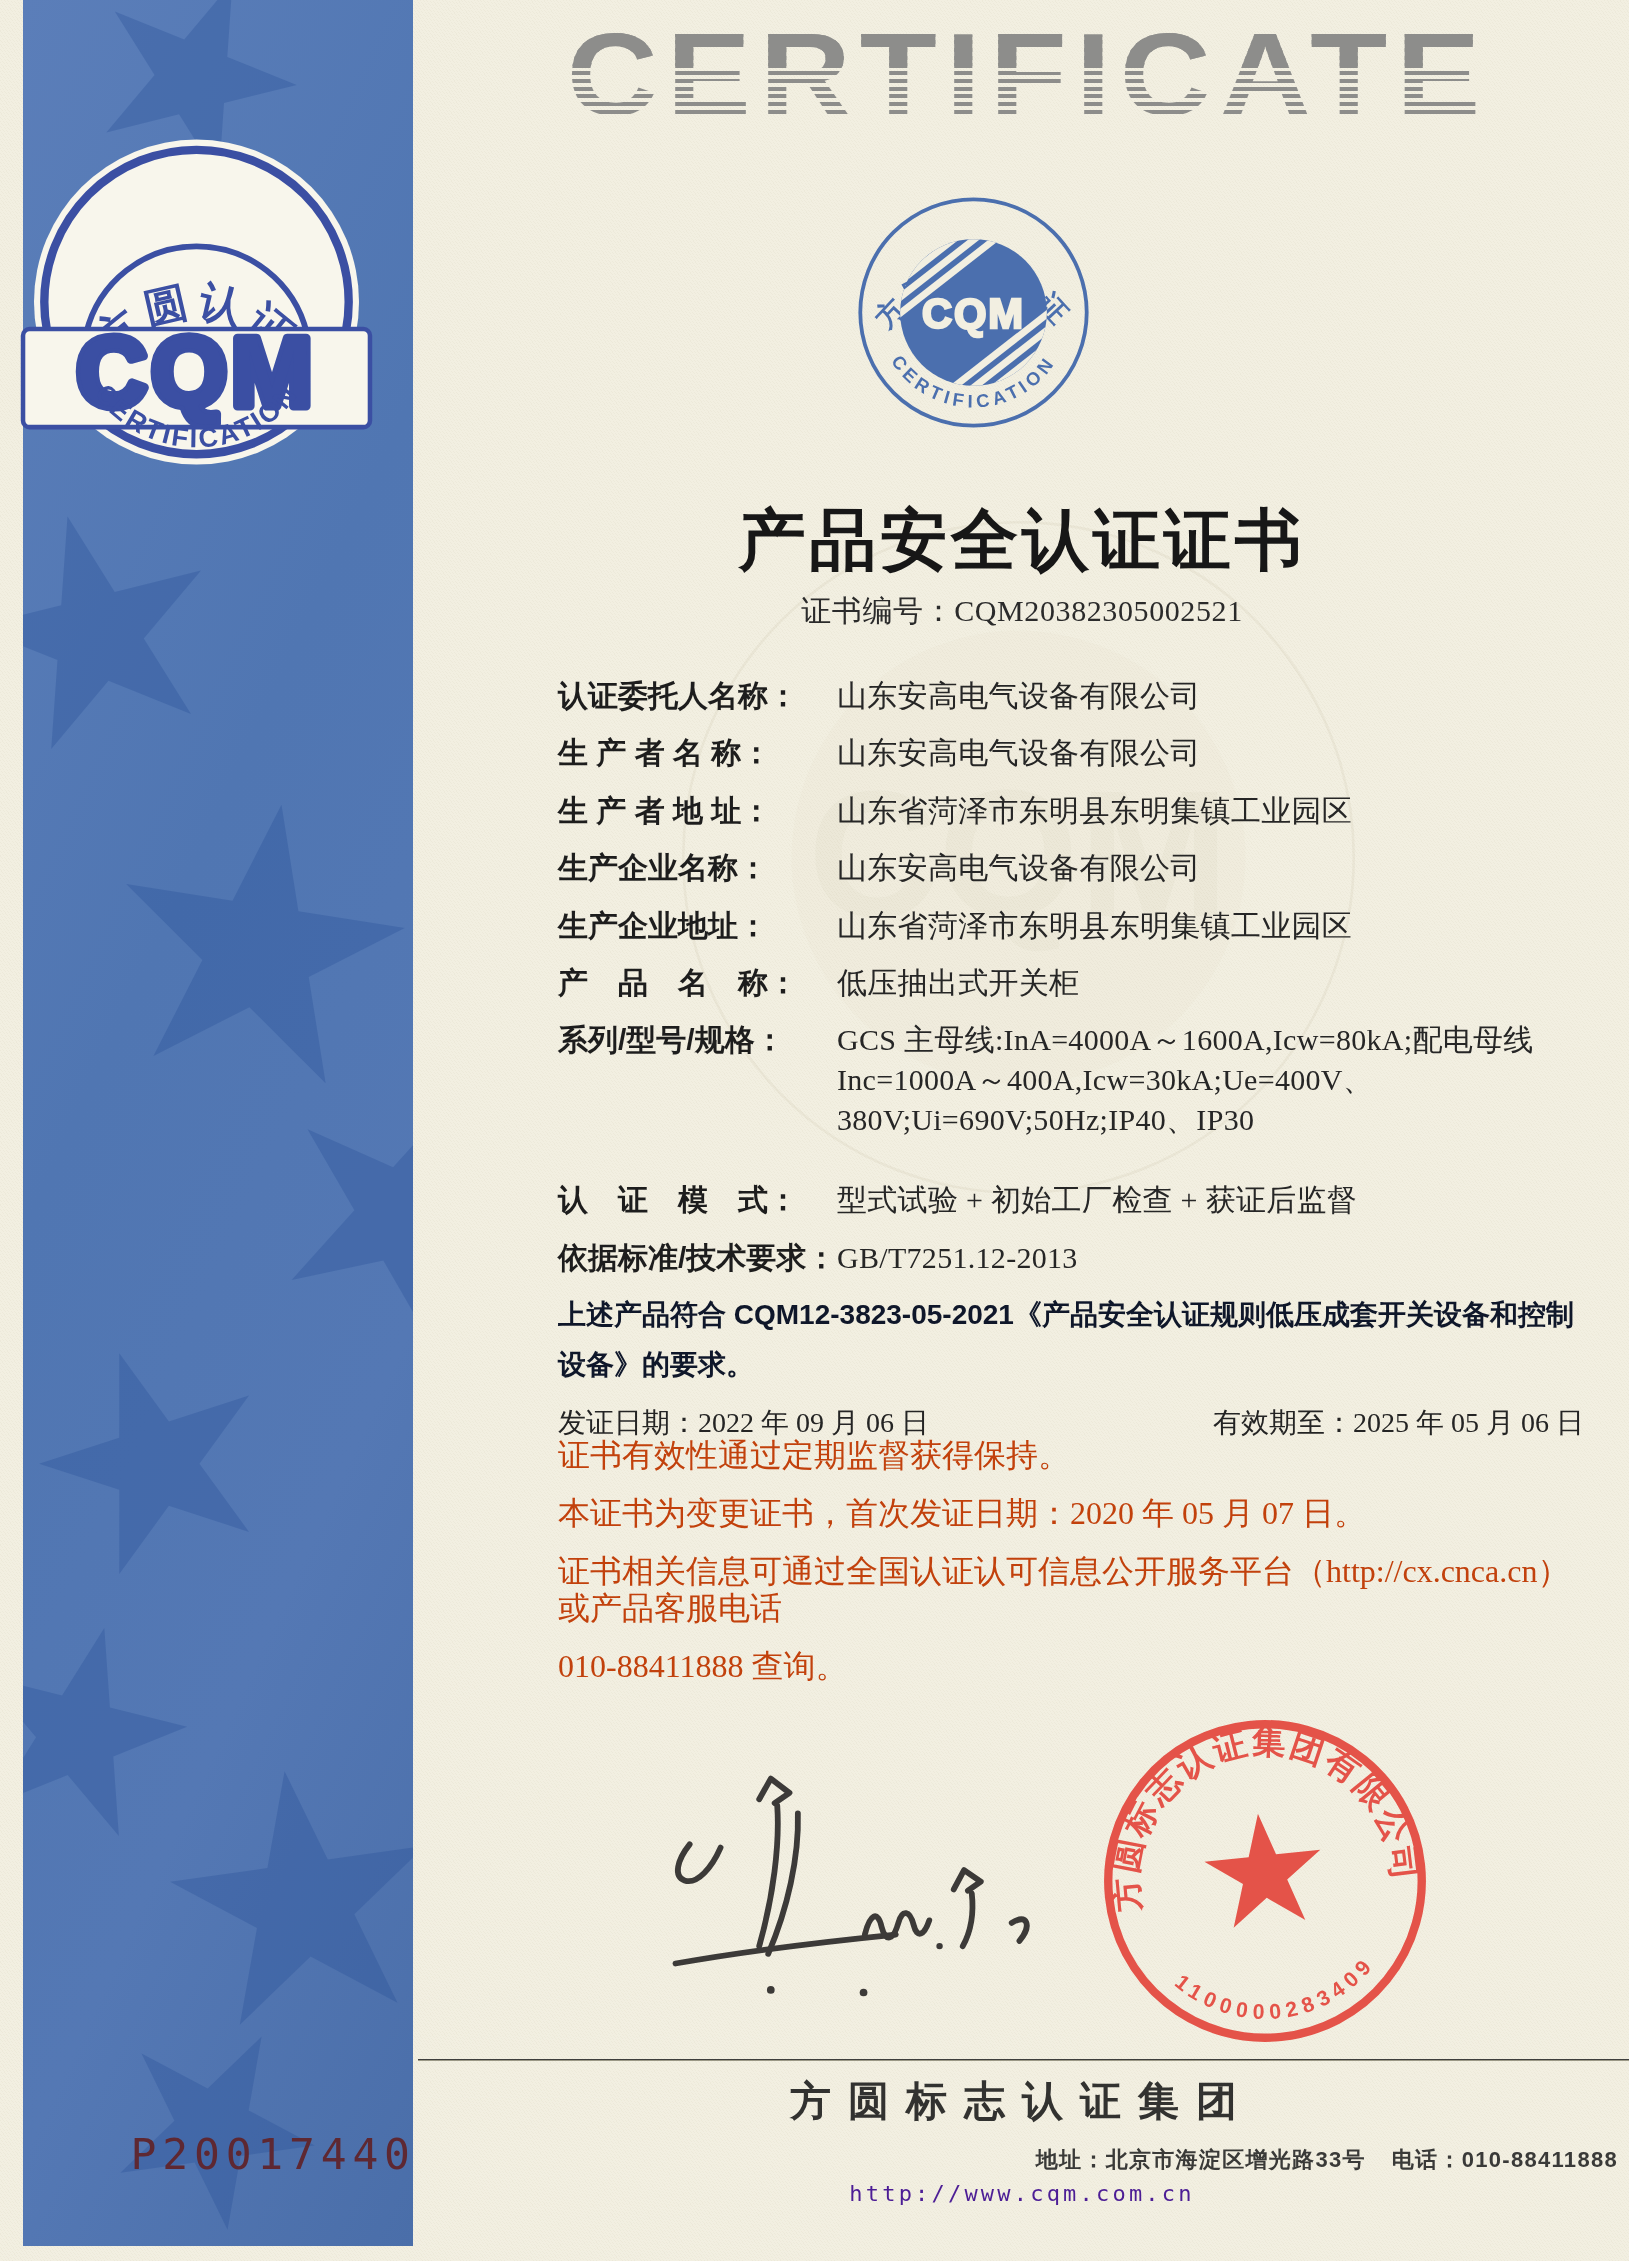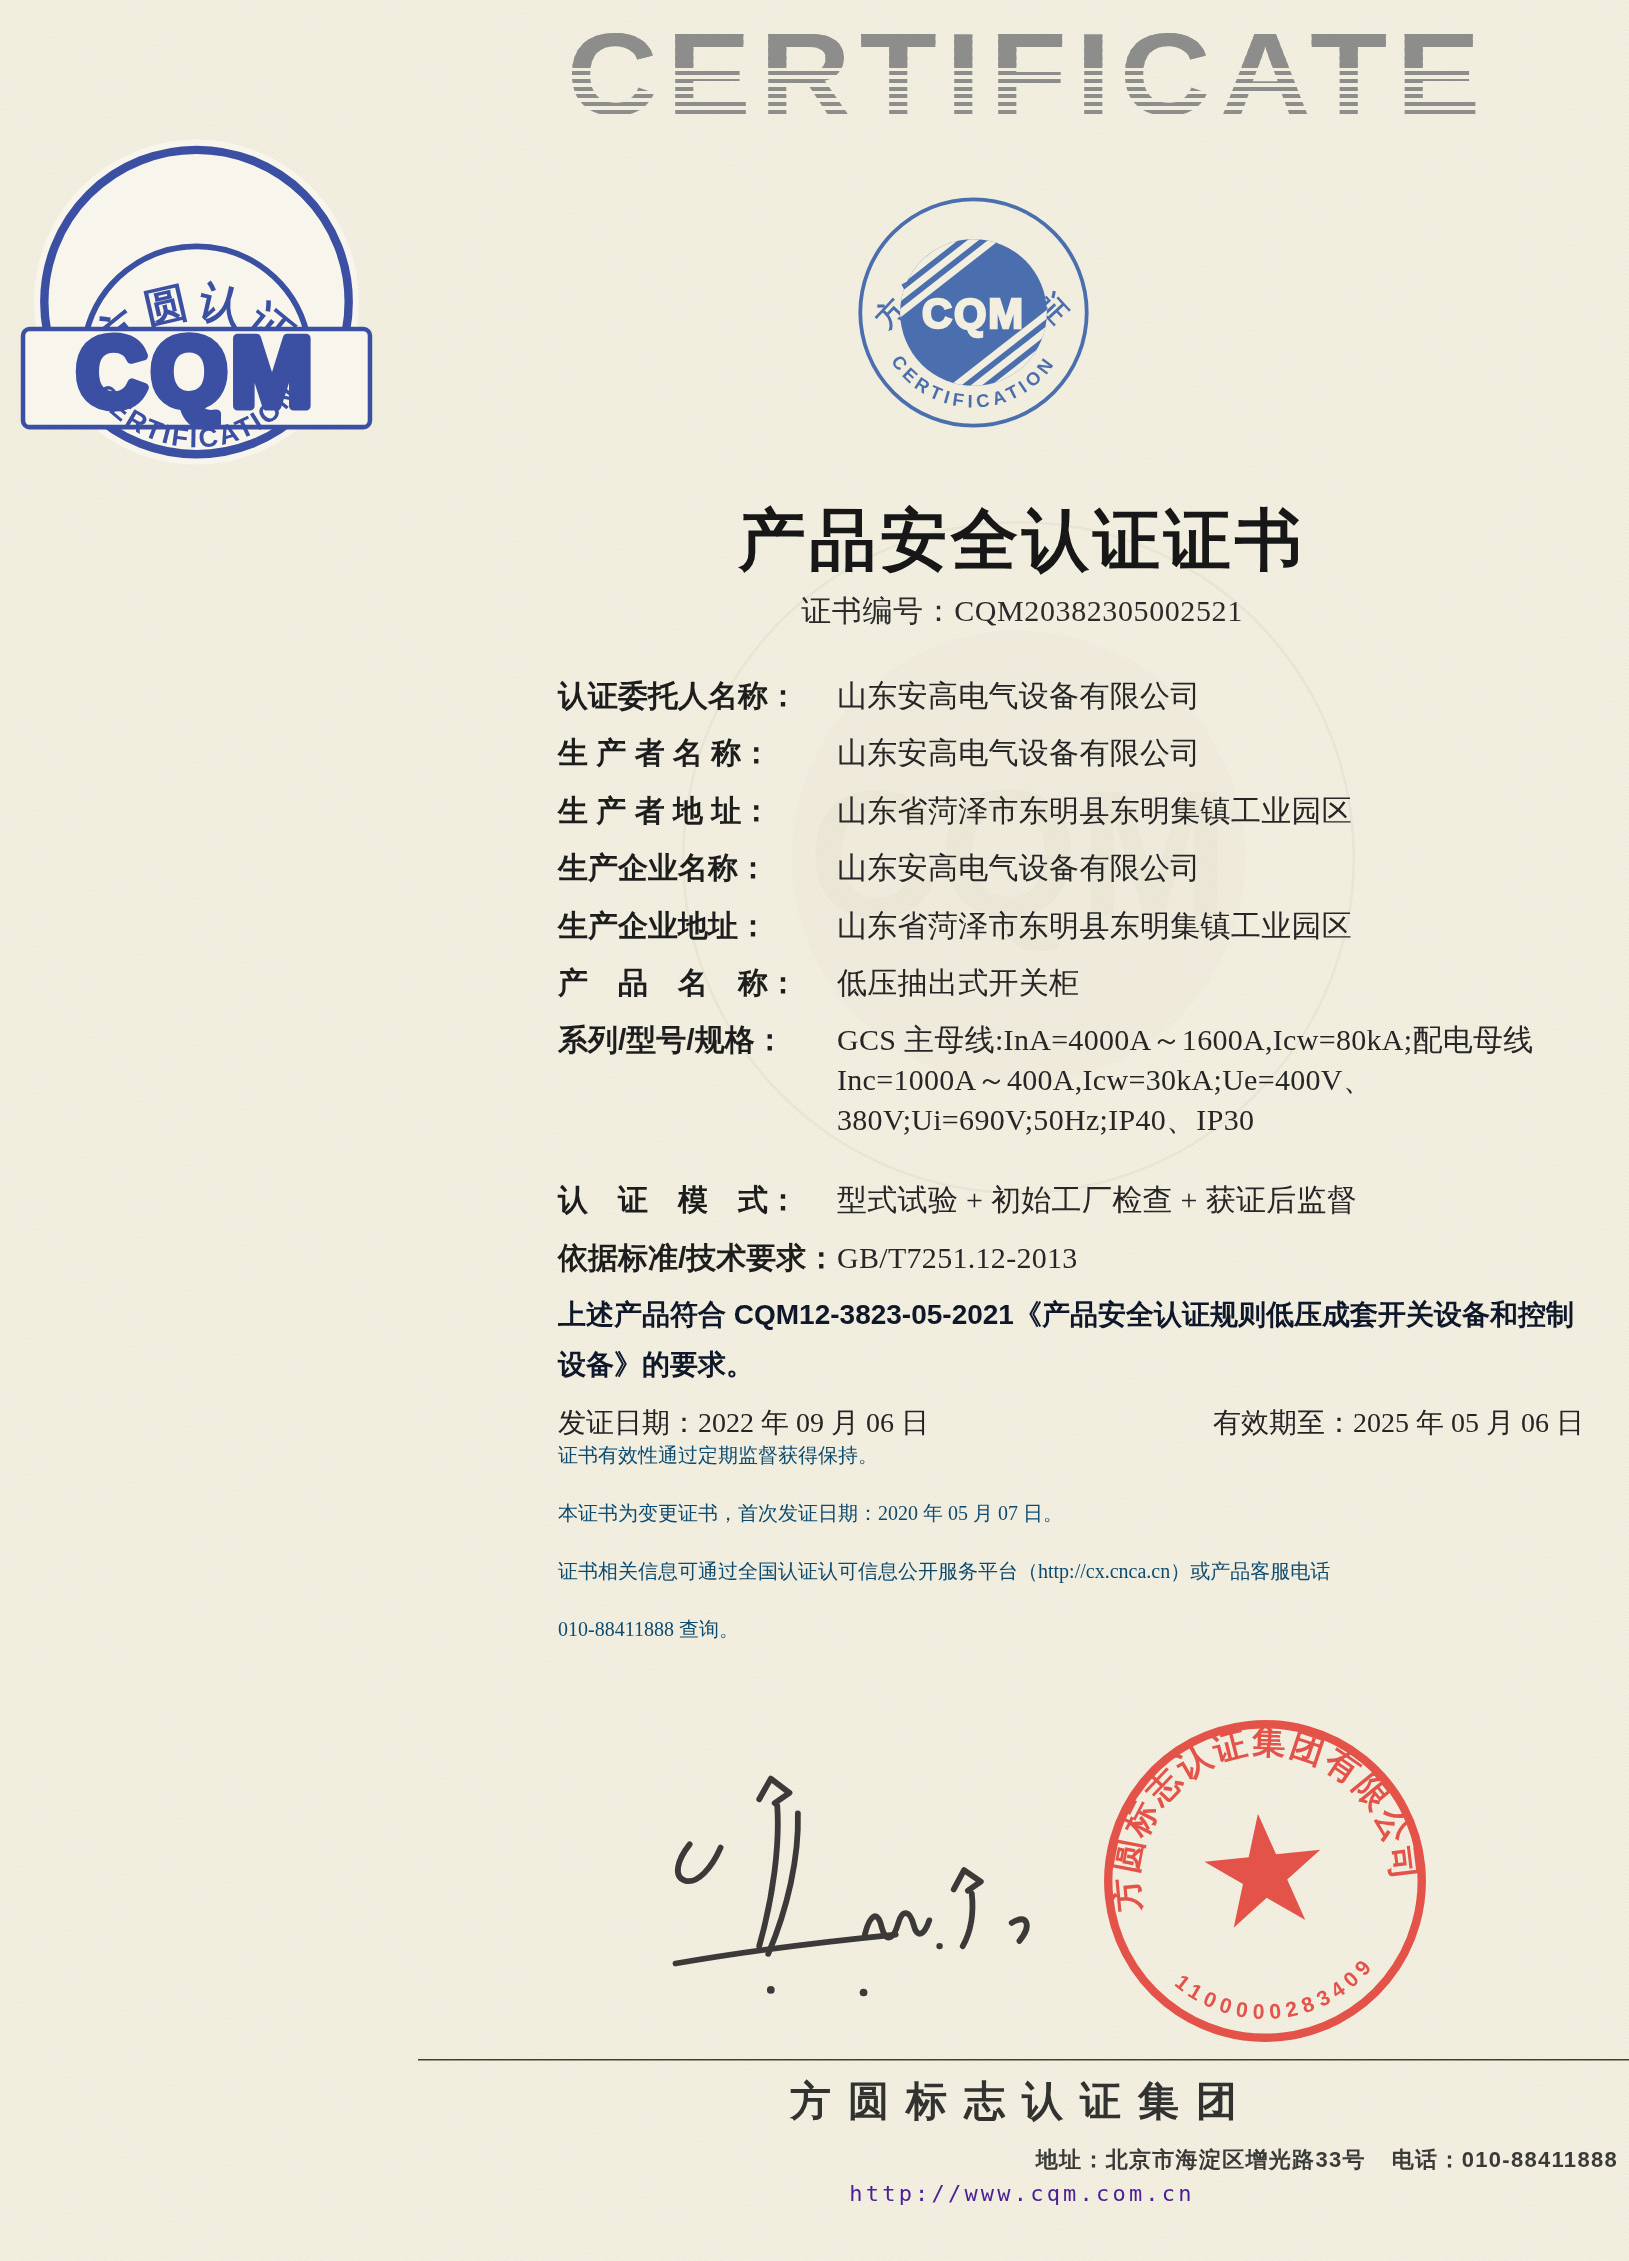--- a/index.html
+++ b/index.html
@@ -64,21 +64,21 @@
     font-family:"Liberation Sans","DejaVu Sans",sans-serif;
     font-weight:bold; font-size:28px; line-height:50px; color:#0f172a;
   }
   
   .dates-row{
     position:absolute; left:558px; top:1388px; width:1026px;
     display:flex; justify-content:space-between;
     font-size:28px; color:#242424;margin-top:16px;
   }
   .notes{ position:absolute; left:558px; top:1437px; width:1032px;
-    font-size:20px; color:#0c4a6e; }
+    font-size:32px; color:#c2410c; }
   .notes .note{ margin-bottom:21px; line-height:37px; }
   
   .signature{ position:absolute; left:651px; top:1741px; width:438px; height:284px; }
   
   .stamp{ position:absolute; left:1096px; top:1712px; width:338px; height:338px;
     transform:rotate(-6deg); opacity:.93; }
   
   .footer-line{
     position:absolute; left:418px; top:2059px; width:1212px; height:1.3px;
     border-top:1.9px solid #3e3e3c; border-bottom:0.6px solid #9b9886;
@@ -102,20 +102,39 @@
     position:absolute; left:108px; top:2129px;
     font-family:"DejaVu Sans Mono","Liberation Mono",monospace;
     font-size:43px; color:#5e2832; letter-spacing:5.8px;
   }
 </style>
 </head>
 <body>
 
 <div id="page">
 
+  <div class="side-band">
+    <svg class="band-stars" width="390" height="2246" viewBox="0 0 605 3483">
+      <defs>
+        <polygon id="star5" points="0,-100 22.5,-30.9 95.1,-30.9 36.3,11.8 58.8,80.9 0,38.2 -58.8,80.9 -36.3,11.8 -95.1,-30.9 -22.5,-30.9"></polygon>
+      </defs>
+      <g fill="rgba(35,75,150,0.30)">
+        <use href="#star5" transform="translate(265,120) rotate(22) scale(1.6)"></use>
+        <use href="#star5" transform="translate(115,985) rotate(-14) scale(1.9)"></use>
+        <use href="#star5" transform="translate(365,1475) rotate(9) scale(2.3)"></use>
+        <use href="#star5" transform="translate(590,1885) rotate(24) scale(2.0)"></use>
+        <use href="#star5" transform="translate(205,2270) rotate(-18) scale(1.8)"></use>
+        <use href="#star5" transform="translate(85,2690) rotate(14) scale(1.7)"></use>
+        <use href="#star5" transform="translate(435,2955) rotate(-8) scale(2.1)"></use>
+        <use href="#star5" transform="translate(295,3300) rotate(28) scale(1.6)"></use>
+      </g>
+    </svg>
+
+    <div class="serial-no">P20017440</div>
+  </div>
 
   <div class="cert-header">CERTIFICATE</div>
 
   <svg class="left-logo" viewBox="0 0 566 566">
     <defs>
       <path id="llTop" d="M 108,450 A 178,178 0 1 1 458,450"></path>
       <path id="llTopText" d="M 133,405 A 168,168 0 0 1 433,405"></path>
       <path id="llBotText" d="M 96,370 A 193,193 0 0 0 470,370"></path>
     </defs>
     <circle cx="283" cy="290" r="252" fill="#f8f6ec"></circle>

